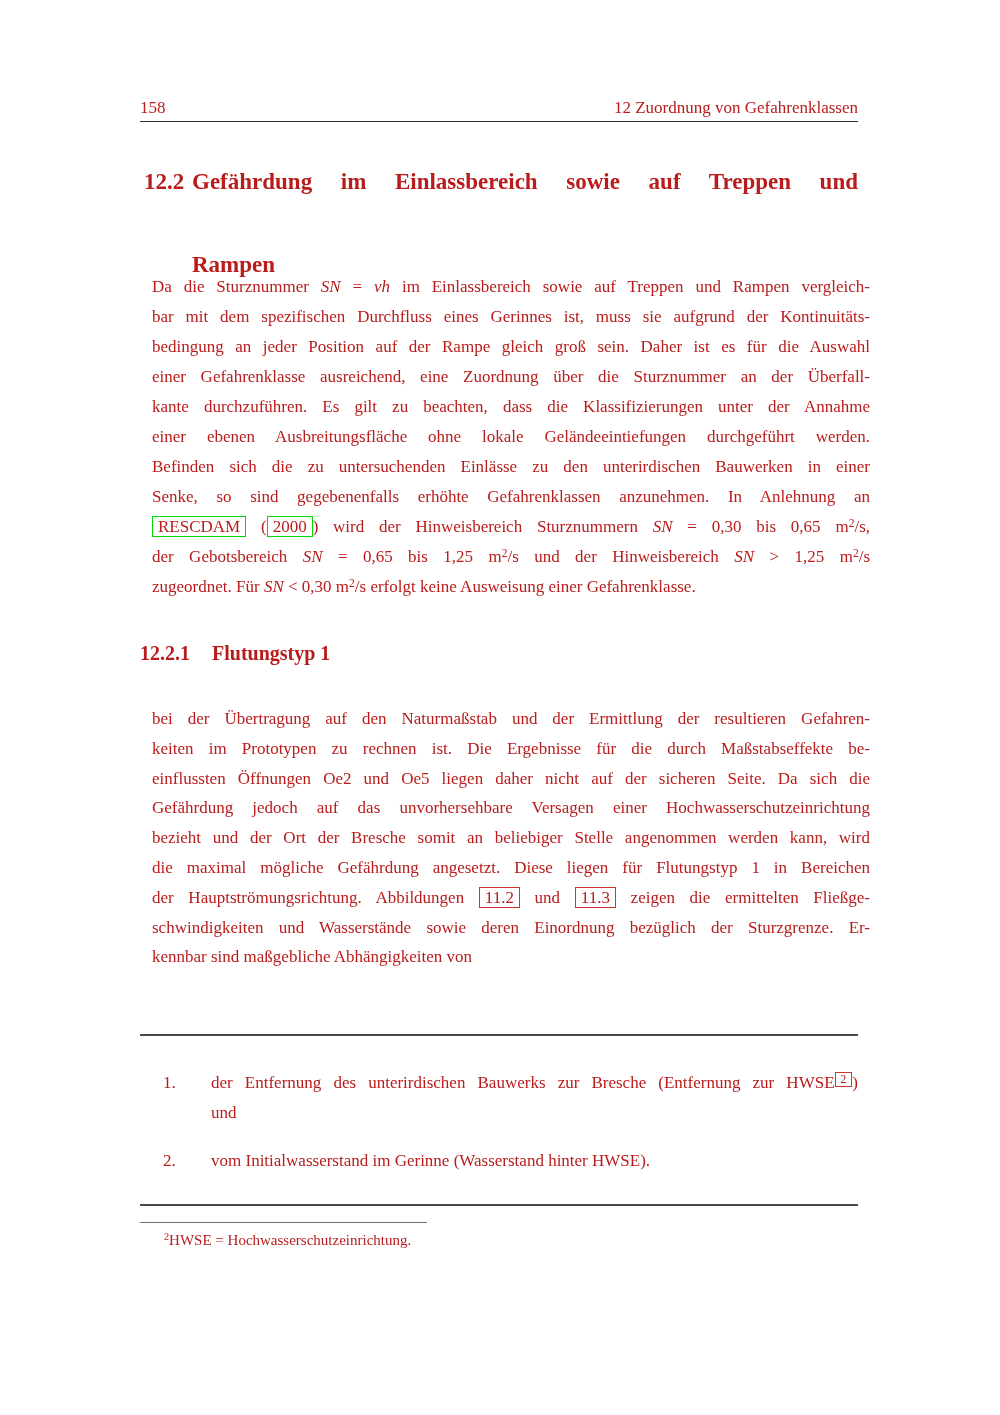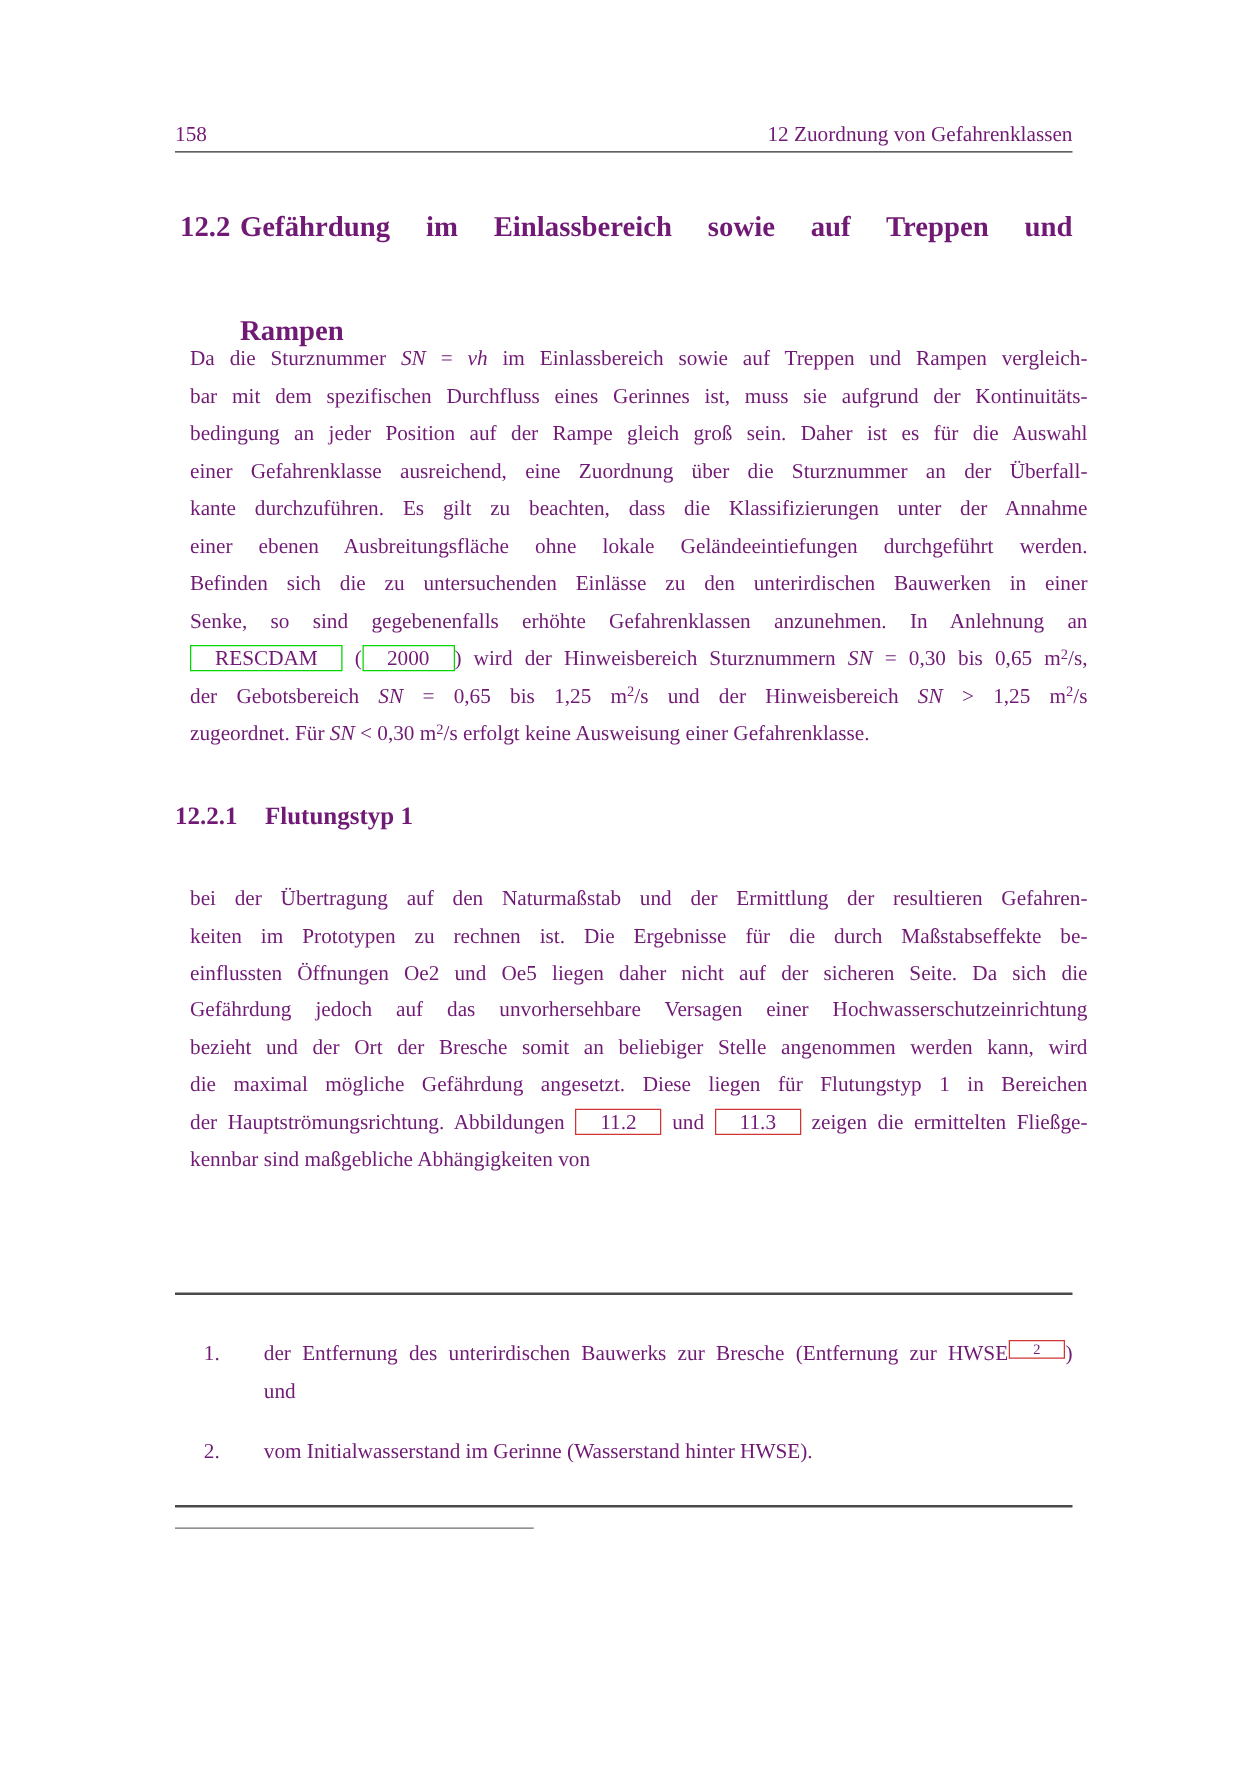--- a/index.html
+++ b/index.html
@@ -2,21 +2,21 @@
 <html style="--citation-box: #00d800; --reference-box: #d03434;"><head>
 <meta charset="utf-8">
 <style>
   html, body { margin: 0; padding: 0; background: #ffffff; }
   .page {
     position: relative;
     width: 876px;
     height: 1415px;
     background: #ffffff;
     font-family: "Liberation Serif", serif;
-    color: #701a75;
+    color: #b91c1c;
     overflow: hidden;
   }
   
   .pageheader {
     position: absolute; top: 98px; left: 140px; width: 718px;
     display: flex; justify-content: space-between;
     font-size: 17px; line-height: 20px;
   }
   .headrule {
     position: absolute; top: 121px; left: 140px; width: 718px;
@@ -42,21 +42,21 @@
     position: absolute; left: 152px; width: 718px;
     font-size: 17px; line-height: 30px;
   }
   .para1 { top: 272px; }
   .para2 { top: 704px; line-height: 29.8px; }
   .tline { text-align: justify; text-align-last: justify; }
   .tline.tlast { text-align-last: left; }
   
   .it { font-style: italic; }
   .sup { font-size: 68%; position: relative; top: -0.45em; line-height: 0; }
-  .box { border: 1.5px solid; padding: 0 19px; }
+  .box { border: 1.5px solid; padding: 0 5px; }
   .box.green { border-color: var(--citation-box, #00d800); }
   .box.red { border-color: var(--reference-box, #d03434); }
   
   .rule-top {
     position: absolute; top: 1034px; left: 140px; width: 718px;
     height: 1.5px; background: #4a4a4a;
   }
   .rule-bottom {
     position: absolute; top: 1204px; left: 140px; width: 718px;
     height: 1.5px; background: #4a4a4a;
@@ -116,20 +116,21 @@
   </h2>
 
   <div class="para para2">
       <div class="tline"><span>bei der Übertragung auf den Naturmaßstab und der Ermittlung der resultieren Gefahren-</span></div>
       <div class="tline"><span>keiten im Prototypen zu rechnen ist. Die Ergebnisse für die durch Maßstabseffekte be-</span></div>
       <div class="tline"><span>einflussten Öffnungen Oe2 und Oe5 liegen daher nicht auf der sicheren Seite. Da sich die</span></div>
       <div class="tline"><span>Gefährdung jedoch auf das unvorhersehbare Versagen einer Hochwasserschutzeinrichtung</span></div>
       <div class="tline"><span>bezieht und der Ort der Bresche somit an beliebiger Stelle angenommen werden kann, wird</span></div>
       <div class="tline"><span>die maximal mögliche Gefährdung angesetzt. Diese liegen für Flutungstyp 1 in Bereichen</span></div>
       <div class="tline"><span>der Hauptströmungsrichtung. Abbildungen </span><span class="box red">11.2</span><span> und </span><span class="box red">11.3</span><span> zeigen die ermittelten Fließge-</span></div>
+      <div class="tline"><span>schwindigkeiten und Wasserstände sowie deren Einordnung bezüglich der Sturzgrenze. Er-</span></div>
       <div class="tline tlast"><span>kennbar sind maßgebliche Abhängigkeiten von</span></div>
     </div>
 
   <div class="rule-top"></div>
 
   <div class="enum-list">
     <div class="list-item">
       <span class="item-marker">1.</span>
       <div class="item-body">
           <div class="tline"><span>der Entfernung des unterirdischen Bauwerks zur Bresche (Entfernung zur HWSE</span><span class="sup box red">2</span><span>)</span></div>
@@ -140,14 +141,17 @@
       <span class="item-marker">2.</span>
       <div class="item-body">
           <div class="tline tlast"><span>vom Initialwasserstand im Gerinne (Wasserstand hinter HWSE).</span></div>
         </div>
     </div>
   </div>
 
   <div class="rule-bottom"></div>
   <div class="fnrule"></div>
 
+  <div class="footnote">
+      <div class="tline tlast"><span class="sup">2</span><span>HWSE = Hochwasserschutzeinrichtung.</span></div>
+    </div>
 
 </div>
 
 </body></html>

